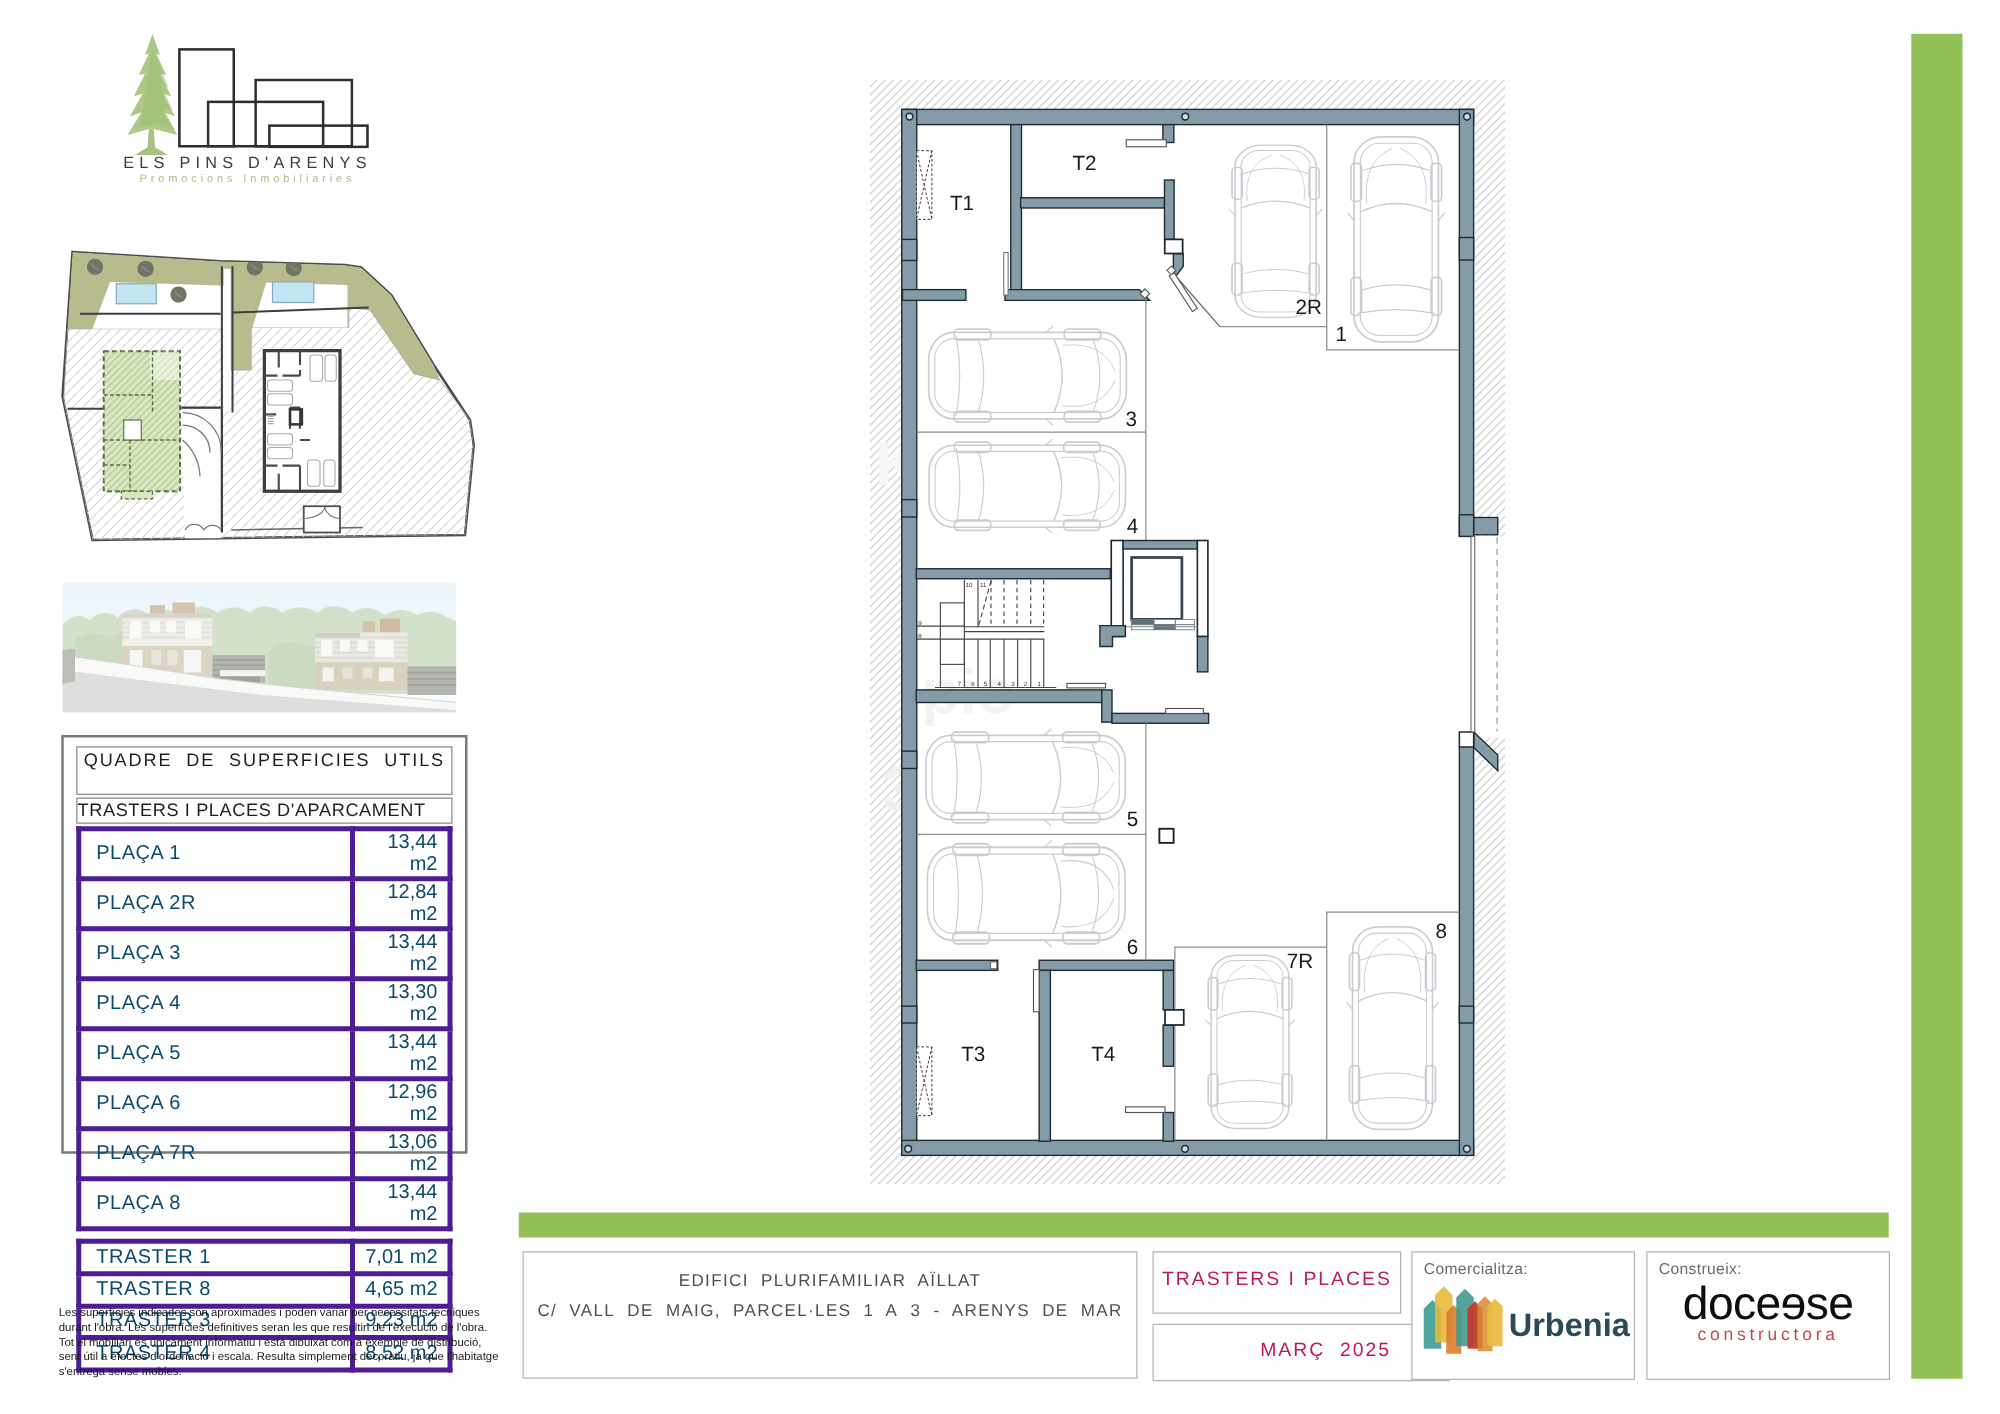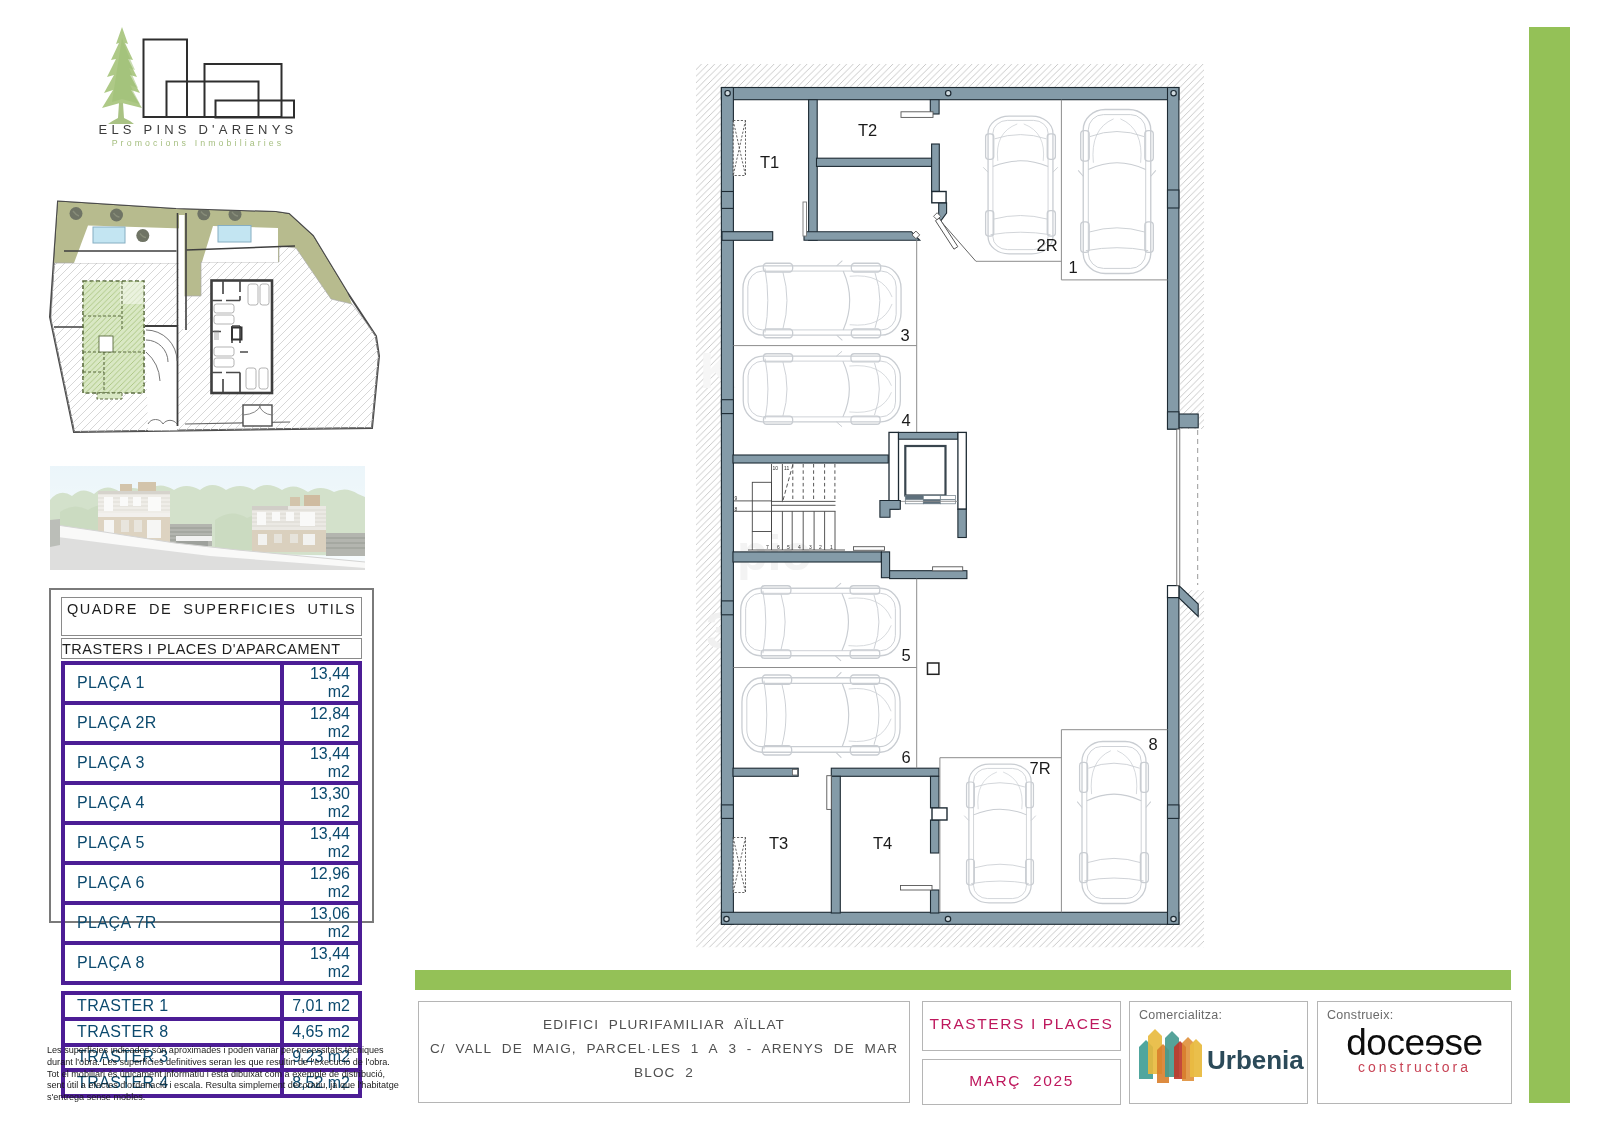--- a/index.html
+++ b/index.html
@@ -12,21 +12,21 @@
   #tbl td{border:4px solid #4c1d95;font-size:16px;color:#0c4a6e;height:20.2px;padding:0;}
   #tbl td.l{padding-left:12px;letter-spacing:0.4px;}
   #tbl td.v{width:66px;text-align:right;padding-right:8px;}
   #tbl .t2 td{height:21.8px;margin-top:19px;}
   #fineprint{left:47px;top:1045px;width:400px;font-size:9.1px;line-height:11.8px;color:#1b1b1b;white-space:nowrap;}
   .tbx{border:1px solid #b5b5b5;background:#fff;color:#5a5a5a;}
   #b1{left:418px;top:1001px;width:490px;height:100px;}
   #b1{overflow:hidden;}
   #b1 div{text-align:center;letter-spacing:1.1px;font-size:13.6px;color:#4f4f4f;white-space:nowrap;}
   #b2a{left:922px;top:1001px;width:197px;height:48px;}
-  #b2b{left:922px;top:1059px;width:197px;height:44px;}
+  #b2b{left:922px;top:1059px;width:197px;height:44px;padding-left:39px;}
   #b2a div,#b2b div{text-align:center;font-size:15.5px;color:#be185d;letter-spacing:1.6px;}
   #b3{left:1129px;top:1001px;width:177px;height:101px;}
   #b4{left:1317px;top:1001px;width:193px;height:101px;}
   .cap{font-size:12.5px;color:#6a6a6a;padding:6px 0 0 9px;letter-spacing:0.3px;}
 </style>
 </head>
 <body>
 
 <svg class="abs" style="left:0;top:0" width="1600" height="1131" viewBox="0 0 1600 1131">
 <defs>
@@ -546,21 +546,20 @@
         </tr>
   </tbody>
     </table>
 </div>
 
 <div id="fineprint" class="abs">Les superfícies indicades són aproximades i poden variar per necessitats tècniques<br>durant l'obra. Les superfícies definitives seran les que resultin de l'execució de l'obra.<br>Tot el mobiliari és únicament informatiu i està dibuixat com a exemple de distribució,<br>sent útil a efectes d'ordenació i escala. Resulta simplement decoratiu, ja que l'habitatge<br>s'entrega sense mobles.</div>
 
 <div id="b1" class="abs tbx">
   <div style="margin-top:15px">EDIFICI&nbsp; PLURIFAMILIAR&nbsp; AÏLLAT</div>
   <div style="margin-top:9px">C/&nbsp; VALL&nbsp; DE&nbsp; MAIG,&nbsp; PARCEL·LES&nbsp; 1&nbsp; A&nbsp; 3&nbsp; -&nbsp; ARENYS&nbsp; DE&nbsp; MAR</div>
-  <div style="margin-top:9px">BLOC&nbsp; 2</div>
 </div>
 
 <div id="b2a" class="abs tbx">
     <div style="margin-top:13px">TRASTERS I PLACES</div>
   </div>
 
 <div id="b2b" class="abs tbx">
     <div style="margin-top:12px">MARÇ&nbsp; 2025</div>
   </div>
 

